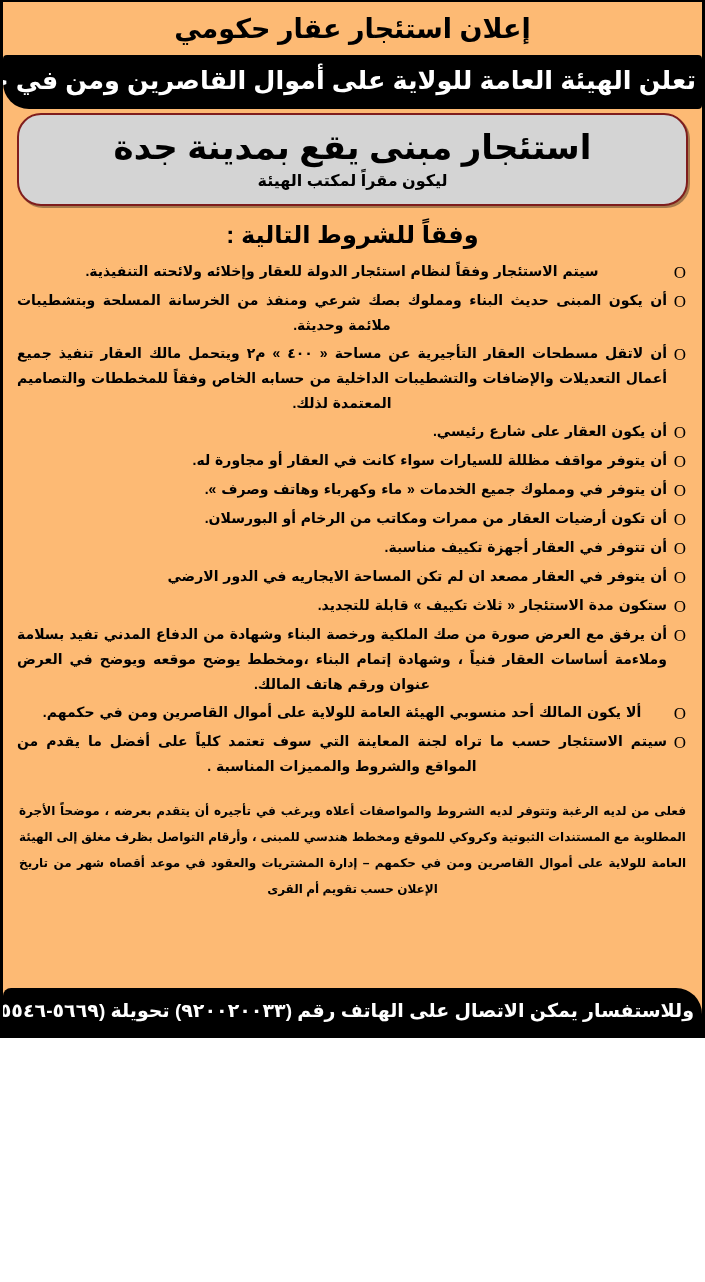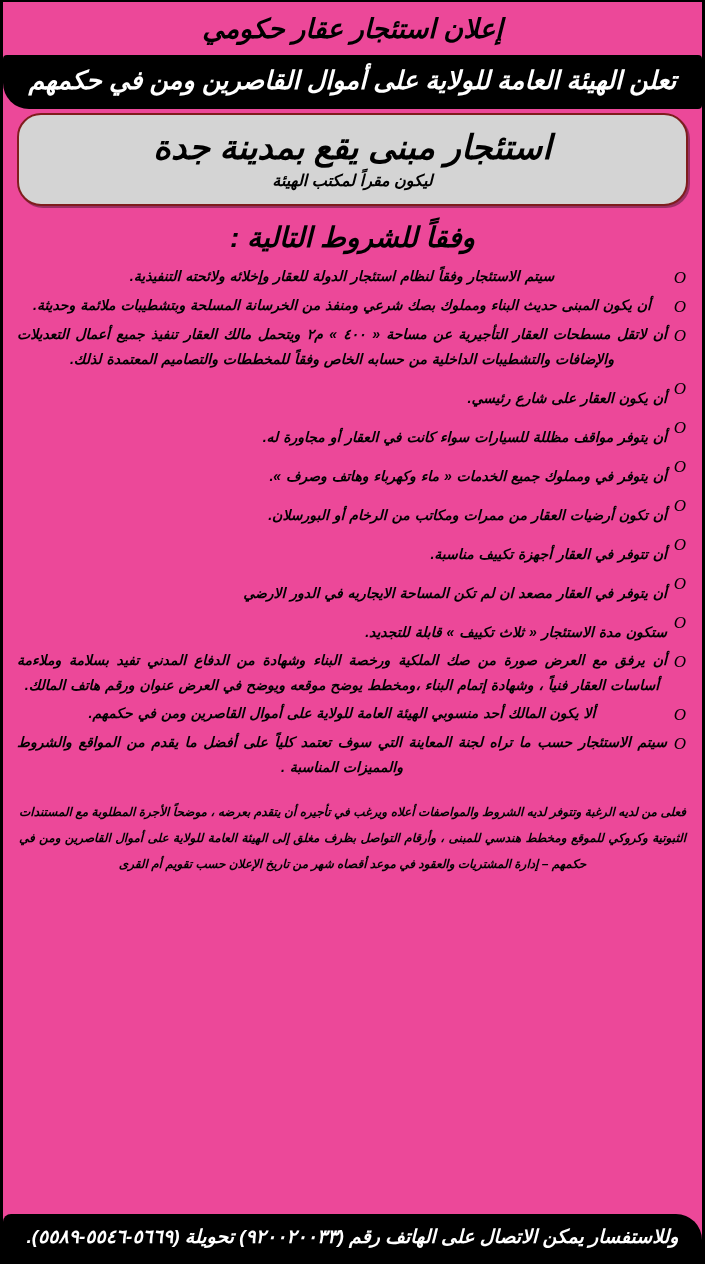--- a/index.html
+++ b/index.html
@@ -8,30 +8,29 @@
     padding: 0;
     background: #ffffff;
   }
   body {
     font-family: "Liberation Sans", "DejaVu Sans", sans-serif;
     direction: rtl;
   }
 
   .page {
     width: 705px;
-    height: 1264px;
+    height: 1038px;
     box-sizing: border-box;
-    background: #ec4899;
+    background: #fdba74;
     position: relative;
     overflow: hidden;
     border-right: 3px solid #000;
     border-left: 3px solid #000;
     border-top: 2px solid #000;
     border-bottom: 2px solid #000;
-    font-style: italic;
   }
 
   
   .ad-title {
     text-align: center;
     font-weight: bold;
     font-size: 27px;
     line-height: 1.0;
     letter-spacing: 0px;
     color: #000;
@@ -90,21 +89,21 @@
     line-height: 1.1;
     color: #000;
     margin-top: 6px;
     white-space: nowrap;
   }
 
   
   .conditions-heading {
     text-align: center;
     font-weight: bold;
-    font-size: 28px;
+    font-size: 24px;
     color: #000;
     padding: 15px 0 10px 0;
     letter-spacing: 1px;
     white-space: nowrap;
   }
 
   
   .conditions {
     list-style: none;
     margin: 0;
@@ -133,21 +132,20 @@
     line-height: 25px;
     color: #000;
     text-align: justify;
     text-align-last: center;
     padding-right: 3px;
     word-spacing: 1px;
   }
   .condition-text.single {
     text-align: left;
     text-align-last: right;
-    margin-top: 11px;
   }
 
   
   .closing {
     font-weight: bold;
     font-size: 12px;
     line-height: 26px;
     color: #000;
     text-align: justify;
     text-align-last: center;

